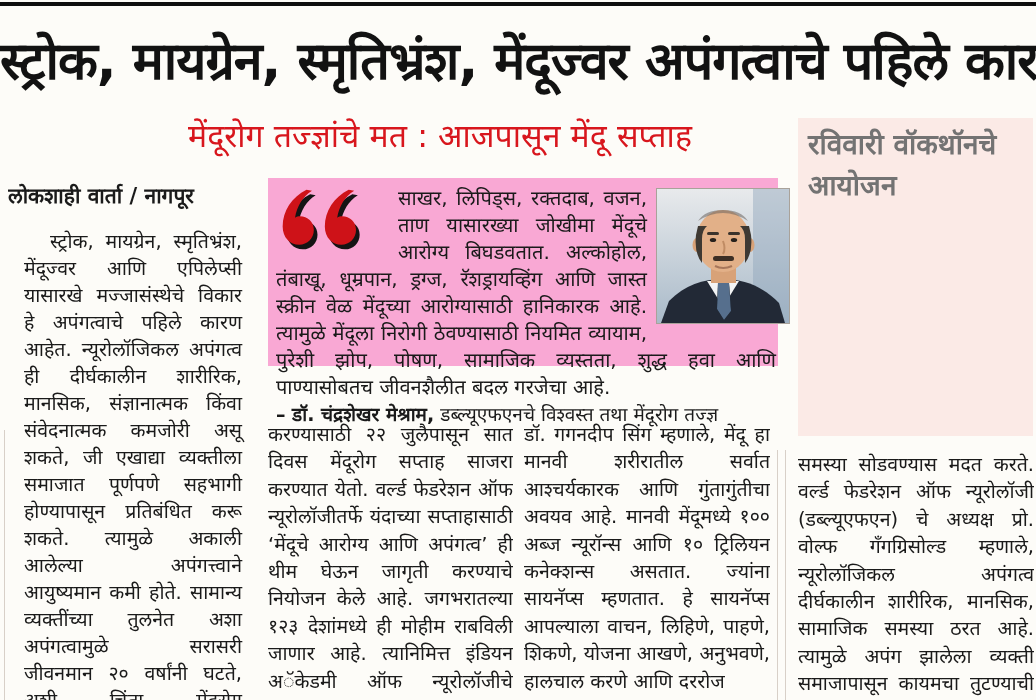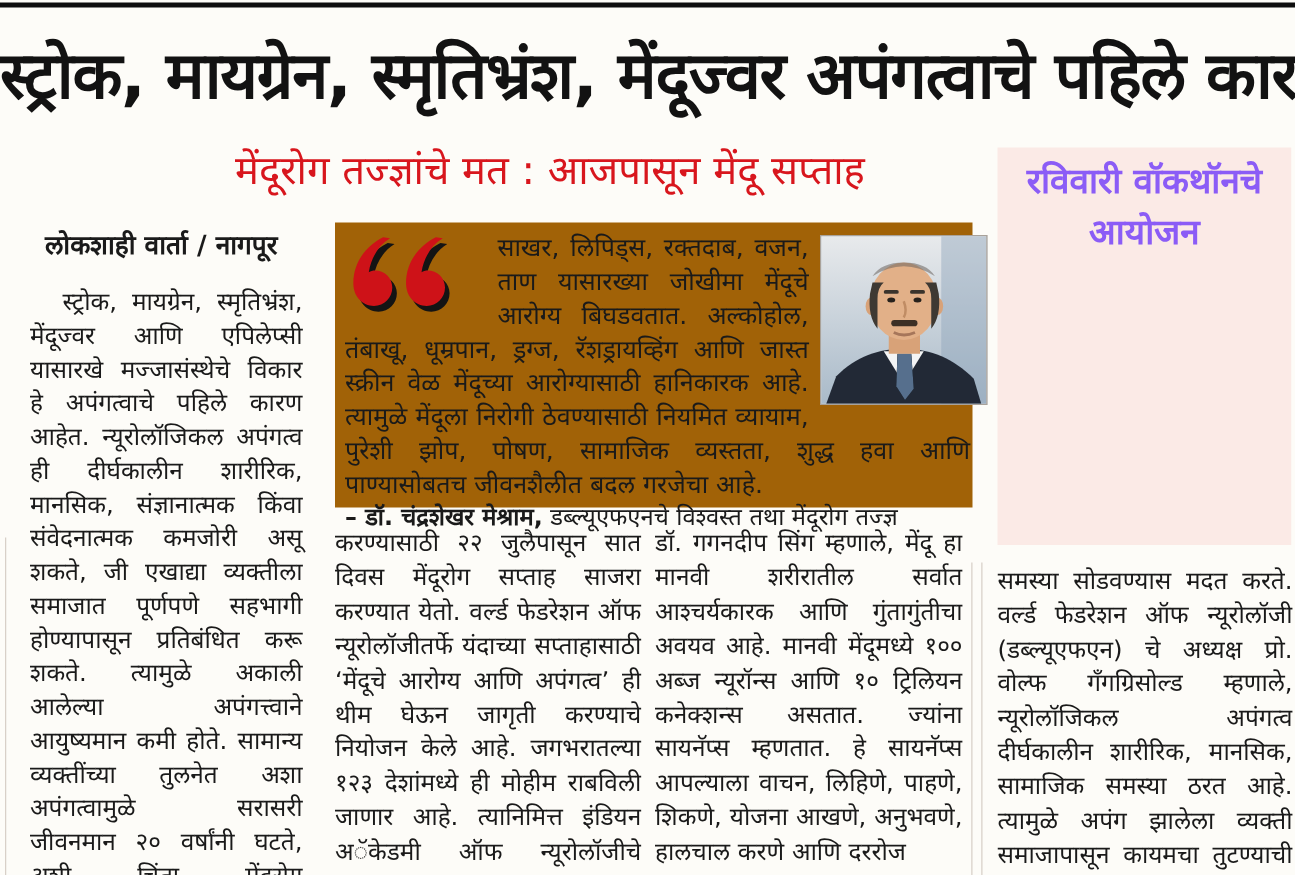--- a/index.html
+++ b/index.html
@@ -23,26 +23,26 @@
   .subheadline{
     left:0;top:110px;width:880px;height:52px;
     text-align:center;font-size:32px;font-weight:400;color:#d8161d;
     line-height:52px;white-space:nowrap;overflow:hidden;
   }
   
   .left-col{
     left:8px;top:181px;width:250px;height:519px;overflow:hidden;
     font-size:19.5px;line-height:27px;text-align:justify;
   }
-  .left-col .byline{font-size:21px;font-weight:700;line-height:31px;text-align:left;margin-left:28px;}
+  .left-col .byline{font-size:21px;font-weight:700;line-height:31px;text-align:left;}
   .left-col p{margin:16px;text-indent:26px;}
   
   .quote-block{
-    left:268px;top:178px;width:510px;height:228px;
-    background:#a16207;overflow:visible;
+    left:268px;top:178px;width:510px;height:188px;
+    background:#f9a8d4;overflow:visible;
     padding:7px 2px 0 8px;
     font-size:20px;line-height:27px;text-align:justify;
   }
   .quote-mark{float:left;width:112px;height:66px;margin:2px 8px 2px 2px;}
   .portrait{
     float:right;width:132px;height:134px;
     margin:3px -14px 6px 9px;
     border:1px solid #a9a29a;background:#cfd6dc;
   }
   .quote-block p{margin:0;}
@@ -60,21 +60,21 @@
     left:524px;top:421px;width:246px;height:279px;overflow:hidden;
     font-size:19.5px;line-height:27.4px;text-align:justify;
   }
   .mid-col1 p,.mid-col2 p{margin:0;}
   
   .sidebar-box{
     left:798px;top:118px;width:235px;height:318px;
     background:#fbeae6;overflow:hidden;padding:6px 10px 0 10px;
   }
   .sidebar-head{
-    font-size:28px;font-weight:700;color:#8b5cf6;text-align:center;
+    font-size:28px;font-weight:700;color:#737373;text-align:left;
     line-height:41px;margin:0 0 16px 0;
   }
   .sidebar-body{
     margin:0;font-size:19px;line-height:26.4px;text-align:justify;text-indent:24px;
   }
   
   .sidebar-below{
     left:798px;top:451px;width:236px;height:249px;overflow:hidden;
     font-size:19.5px;line-height:27.4px;text-align:justify;
   }

